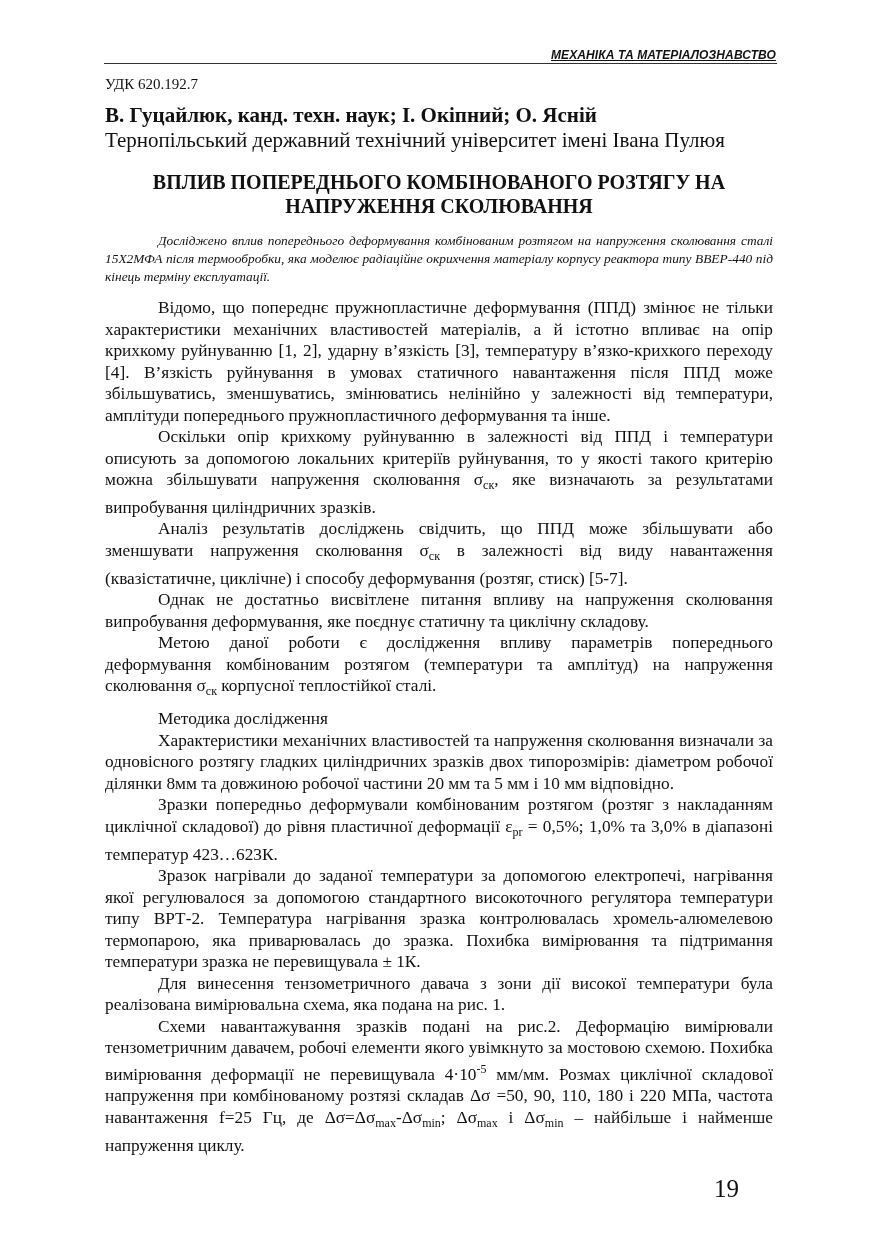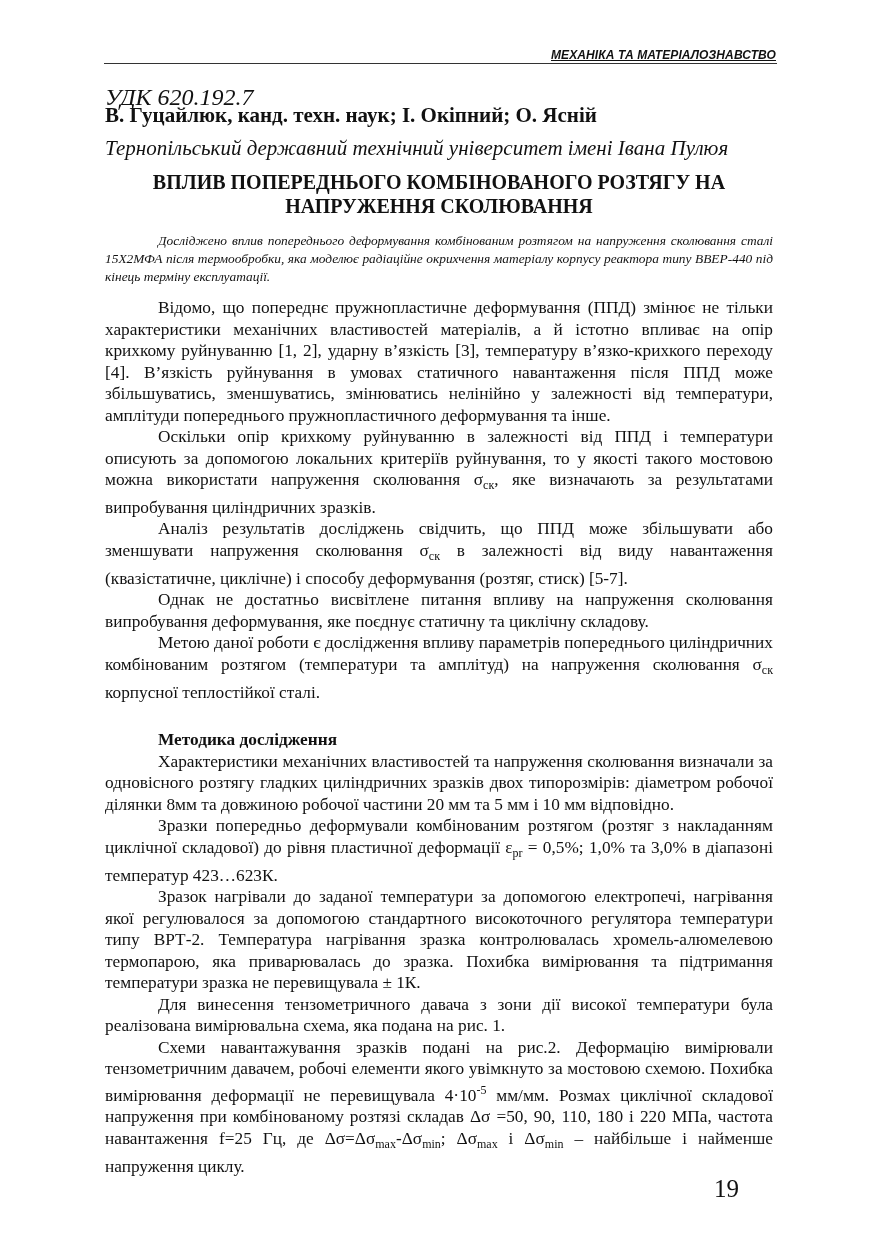--- a/index.html
+++ b/index.html
@@ -4,32 +4,32 @@
 <style>
   html, body { margin: 0; padding: 0; background: #ffffff; }
   body { width: 877px; height: 1240px; position: relative; overflow: hidden;
          font-family: "Liberation Serif", "DejaVu Serif", serif; color: #111; }
   .page { position: absolute; left: 0; top: 0; width: 822px; height: 1240px; }
   .running-head { position: absolute; left: 104px; top: 48px; width: 672px;
          text-align: right; font-family: "Liberation Sans", sans-serif; font-weight: bold;
          font-style: italic; font-size: 12px; text-decoration: underline; letter-spacing: 0.1px; }
   .head-rule { position: absolute; left: 104px; top: 63px; width: 673px; height: 0;
          border-top: 1.5px solid #333; }
-  .udk { position: absolute; left: 105px; top: 84px; font-style: italic; font-size: 24px; }
+  .udk { position: absolute; left: 105px; top: 76px; font-size: 15px; }
   .authors { position: absolute; left: 105px; top: 103px; font-weight: bold; font-size: 21px; }
-  .affil { position: absolute; left: 105px; top: 136px; font-style: italic; font-size: 21px; }
+  .affil { position: absolute; left: 105px; top: 128px; font-size: 21px; }
   .title { position: absolute; left: 105px; top: 170px; width: 668px; text-align: center;
          font-weight: bold; font-size: 20px; line-height: 24px; }
   .abstract { position: absolute; left: 105px; top: 232px; width: 668px; font-style: italic;
          font-size: 13.4px; line-height: 18px; text-align: justify; }
   .abstract .ind { text-indent: 53px; }
   .body { position: absolute; left: 105px; top: 297px; width: 668px; font-size: 17.3px;
          line-height: 21.5px; text-align: justify; }
   .body p { margin: 0; text-indent: 53px; }
-  .body .section-head { margin-top: 26px; font-weight: bold; }
+  .body .section-head { margin-top: 5px; font-weight: normal; }
   .body sub, .body sup { font-size: 12px; }
   .page-number { position: absolute; left: 714px; top: 1175px; font-size: 25px; }
 </style>
 </head>
 <body>
 
 <div class="page">
   <div class="running-head">МЕХАНІКА ТА МАТЕРІАЛОЗНАВСТВО</div>
   <div class="head-rule"></div>
 
@@ -41,24 +41,24 @@
     <div>ВПЛИВ ПОПЕРЕДНЬОГО КОМБІНОВАНОГО РОЗТЯГУ НА</div>
     <div>НАПРУЖЕННЯ СКОЛЮВАННЯ</div>
   </div>
 
   <div class="abstract">
     <div class="ind">Досліджено вплив попереднього деформування комбінованим розтягом на напруження сколювання сталі 15Х2МФА після термообробки, яка моделює радіаційне окрихчення матеріалу корпусу реактора типу ВВЕР-440 під кінець терміну експлуатації.</div>
   </div>
 
   <div class="body">
     <p>Відомо, що попереднє пружнопластичне деформування (ППД) змінює не тільки характеристики механічних властивостей матеріалів, а й істотно впливає на опір крихкому руйнуванню [1, 2], ударну в’язкість [3], температуру в’язко-крихкого переходу [4]. В’язкість руйнування в умовах статичного навантаження після ППД може збільшуватись, зменшуватись, змінюватись нелінійно у залежності від температури, амплітуди попереднього пружнопластичного деформування та інше.</p>
-    <p><span>Оскільки опір крихкому руйнуванню в залежності від ППД і температури описують за допомогою локальних критеріїв руйнування, то у якості такого мостовою можна використати напруження сколювання σ</span><sub>ск</sub><span>, яке визначають за результатами випробування циліндричних зразків.</span></p>
+    <p><span>Оскільки опір крихкому руйнуванню в залежності від ППД і температури описують за допомогою локальних критеріїв руйнування, то у якості такого критерію можна збільшувати напруження сколювання σ</span><sub>ск</sub><span>, яке визначають за результатами випробування циліндричних зразків.</span></p>
     <p><span>Аналіз результатів досліджень свідчить, що ППД може збільшувати або зменшувати напруження сколювання σ</span><sub>ск</sub><span> в залежності від виду навантаження (квазістатичне, циклічне) і способу деформування (розтяг, стиск) [5-7].</span></p>
     <p>Однак не достатньо висвітлене питання впливу на напруження сколювання випробування деформування, яке поєднує статичну та циклічну складову.</p>
-    <p><span>Метою даної роботи є дослідження впливу параметрів попереднього циліндричних комбінованим розтягом (температури та амплітуд) на напруження сколювання σ</span><sub>ск</sub><span> корпусної теплостійкої сталі.</span></p>
+    <p><span>Метою даної роботи є дослідження впливу параметрів попереднього деформування комбінованим розтягом (температури та амплітуд) на напруження сколювання σ</span><sub>ск</sub><span> корпусної теплостійкої сталі.</span></p>
 
     <p class="section-head">Методика дослідження</p>
     <p>Характеристики механічних властивостей та напруження сколювання визначали за одновісного розтягу гладких циліндричних зразків двох типорозмірів: діаметром робочої ділянки 8мм та довжиною робочої частини 20 мм та 5 мм і 10 мм відповідно.</p>
     <p><span>Зразки попередньо деформували комбінованим розтягом (розтяг з накладанням циклічної складової) до рівня пластичної деформації ε</span><sub>pr</sub><span> = 0,5%; 1,0% та 3,0% в діапазоні температур 423…623К.</span></p>
     <p>Зразок нагрівали до заданої температури за допомогою електропечі, нагрівання якої регулювалося за допомогою стандартного високоточного регулятора температури типу ВРТ-2. Температура нагрівання зразка контролювалась хромель-алюмелевою термопарою, яка приварювалась до зразка. Похибка вимірювання та підтримання температури зразка не перевищувала ± 1К.</p>
     <p>Для винесення тензометричного давача з зони дії високої температури була реалізована вимірювальна схема, яка подана на рис. 1.</p>
     <p><span>Схеми навантажування зразків подані на рис.2. Деформацію вимірювали тензометричним давачем, робочі елементи якого увімкнуто за мостовою схемою. Похибка вимірювання деформації не перевищувала 4·10</span><sup>-5</sup><span> мм/мм. Розмах циклічної складової напруження при комбінованому розтязі складав Δσ =50, 90, 110, 180 і 220 МПа, частота навантаження f=25 Гц, де Δσ=Δσ</span><sub>max</sub><span>-Δσ</span><sub>min</sub><span>; Δσ</span><sub>max</sub><span> і Δσ</span><sub>min</sub><span> – найбільше і найменше напруження циклу.</span></p>
   </div>
 
   <div class="page-number">19</div>

